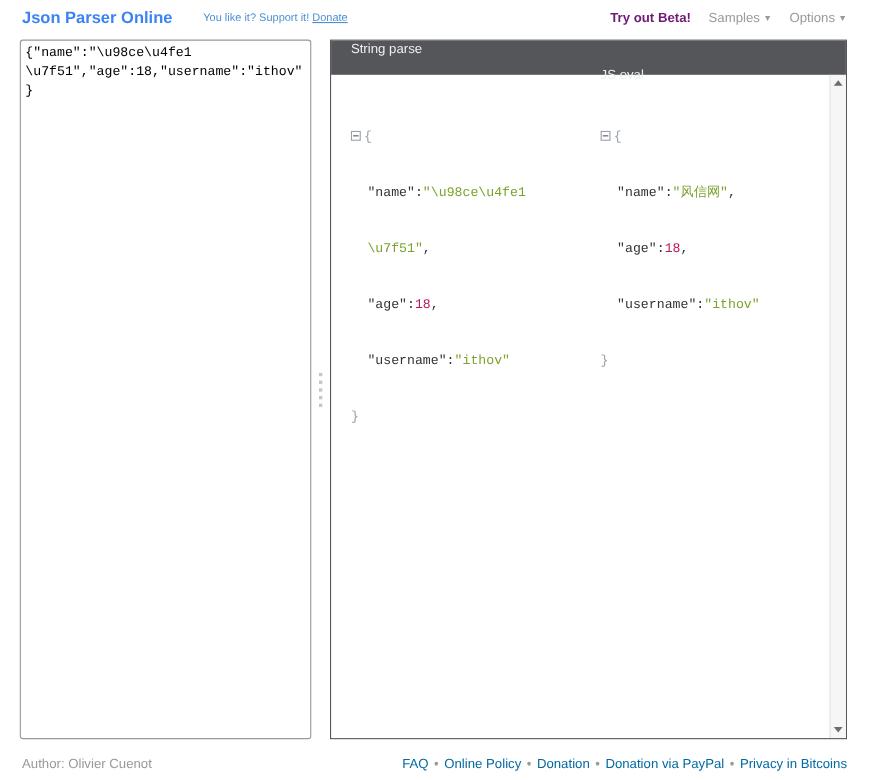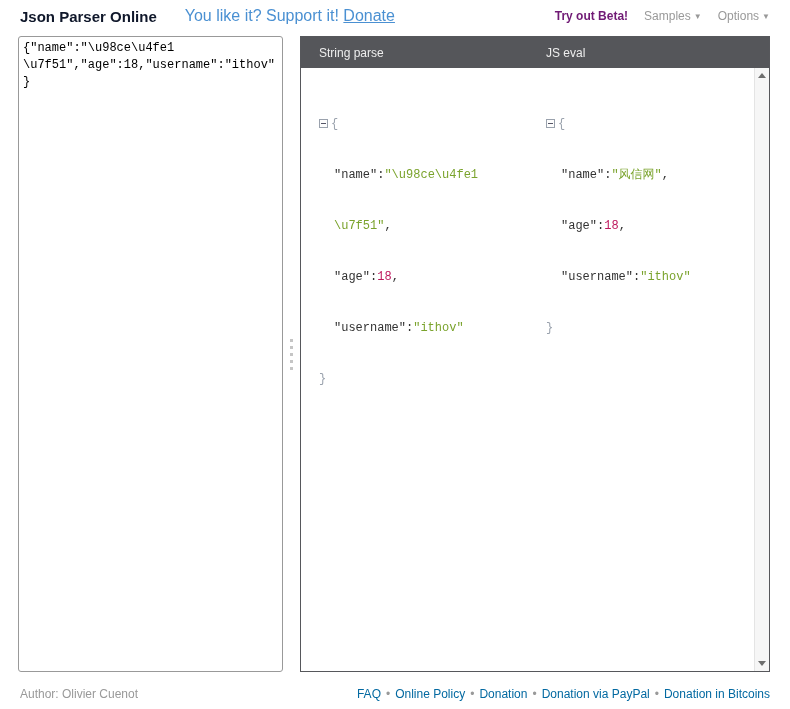--- a/index.html
+++ b/index.html
@@ -4,22 +4,22 @@
 <style>
   * { margin: 0; padding: 0; box-sizing: border-box; }
   html, body { width: 790px; height: 709px; background: #fff; overflow: hidden; }
   body { font-family: "Liberation Sans", sans-serif; }
 
   
   .topbar {
     display: flex; align-items: center;
     height: 32px; padding: 0 20px;
   }
-  .app-title { font-size: 15px; font-weight: bold; color: #0f172a; }
-  .support { margin-left: 28px; font-size: 16px; color: #4a90d2; }
+  .app-title { font-size: 15px; font-weight: bold; color: #3b82f6; }
+  .support { margin-left: 28px; font-size: 10px; color: #4a90d2; }
   .support a { color: #4a90d2; text-decoration: underline; cursor: pointer; }
   .topbar-right { margin-left: auto; display: flex; align-items: center; font-size: 12px; }
   .beta-link { color: #701a75; font-weight: bold; text-decoration: none; cursor: pointer; }
   .menu { color: #999; margin-left: 16px; cursor: pointer; }
   .caret { font-size: 8px; color: #999; margin-left: 3px; vertical-align: 1px; }
 
   
   .main { display: flex; align-items: stretch; padding: 4px 20px 0 18px; height: 640px; }
   .json-input {
     width: 265px; height: 636px; flex: none;
@@ -34,24 +34,24 @@
   }
   .grip { display: flex; flex-direction: column; gap: 4px; }
   .grip i { width: 3px; height: 3px; background: #c5c5c5; display: block; }
 
   .results-panel {
     flex: 1; height: 636px; border: 1px solid #56575b; background: #fff;
     display: flex; flex-direction: column; position: relative;
   }
   .results-header {
     height: 31px; background: #55565a; color: #eee; flex: none;
-    display: flex; align-items: center; font-size: 12px;
+    display: flex; align-items: flex-start; font-size: 12px;
   }
   .col-head-1 { width: 227px; padding-left: 18px; }
-  .col-head-2 { padding-left: 18px; }
+  .col-head-2 { padding-left: 18px; margin-top: 24px; }
   .results-body { flex: 1; display: flex; position: relative; overflow: hidden; }
   .tree {
     font-family: "Liberation Mono", monospace; font-size: 12px; line-height: 17px;
     padding: 14px 0 0 18px; white-space: pre;
   }
   .tree-1 { width: 227px; flex: none; }
   .tree-2 { flex: 1; }
   .line { height: 17px; }
   .line.indent { padding-left: 15px; }
   .collapser {
@@ -152,15 +152,15 @@
           </div>
       </div>
 
     </div>
   </div>
 </div>
 
 <footer class="footer">
   <span>Author: Olivier Cuenot</span>
   <span class="footer-links">
-    <a>FAQ</a><span class="sep">•</span><a>Online Policy</a><span class="sep">•</span><a>Donation</a><span class="sep">•</span><a>Donation via PayPal</a><span class="sep">•</span><a>Donation in Bitcoins</a>
+    <a>FAQ</a><span class="sep">•</span><a>Online Policy</a><span class="sep">•</span><a>Donation</a><span class="sep">•</span><a>Donation via PayPal</a><span class="sep">•</span><a>Privacy in Bitcoins</a>
   </span>
 </footer>
 
 </body></html>

